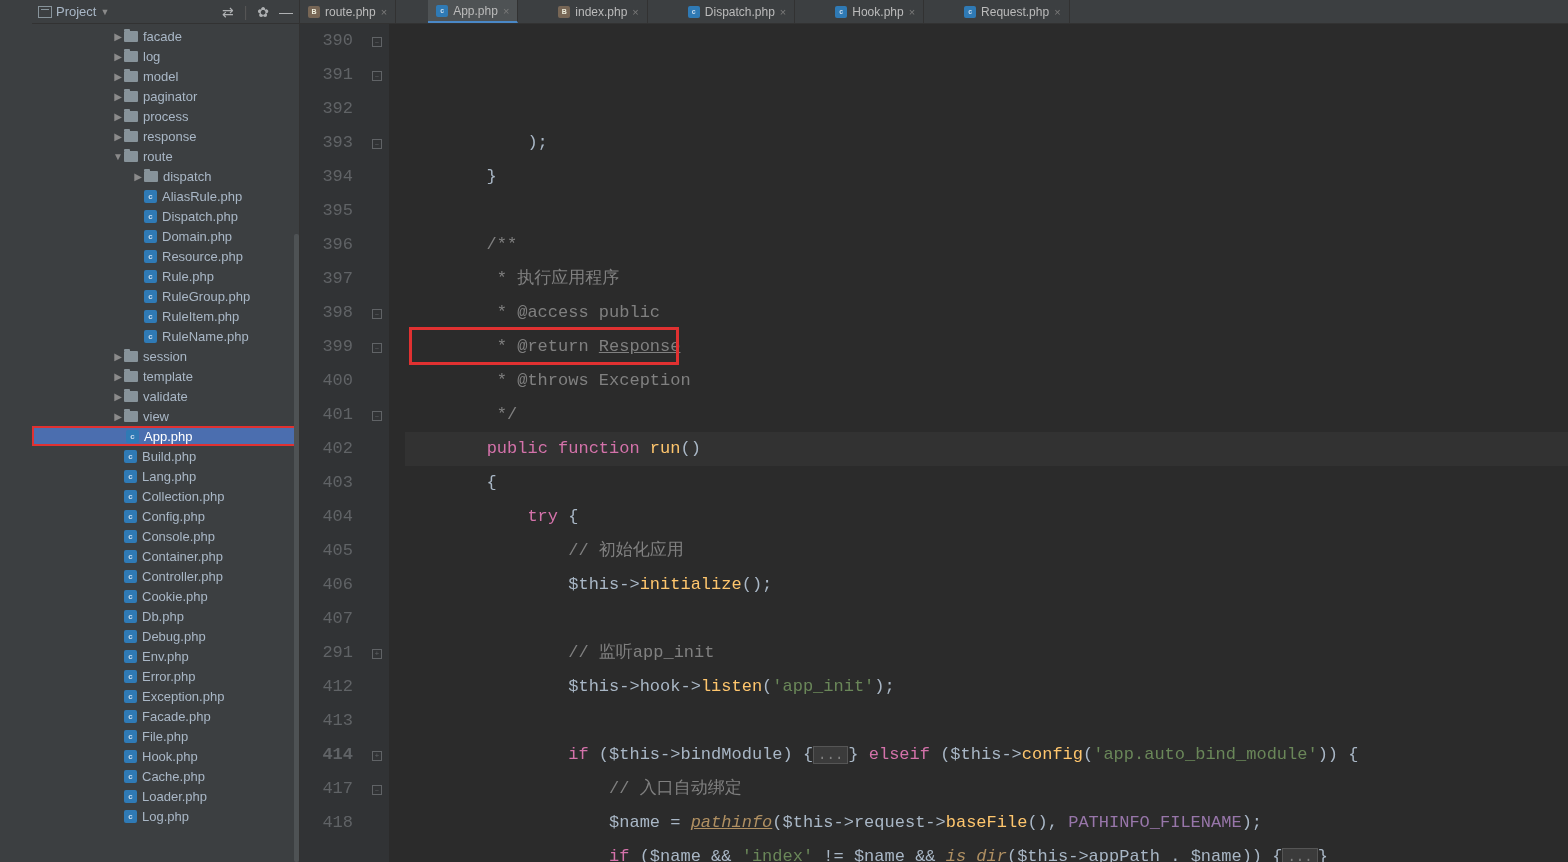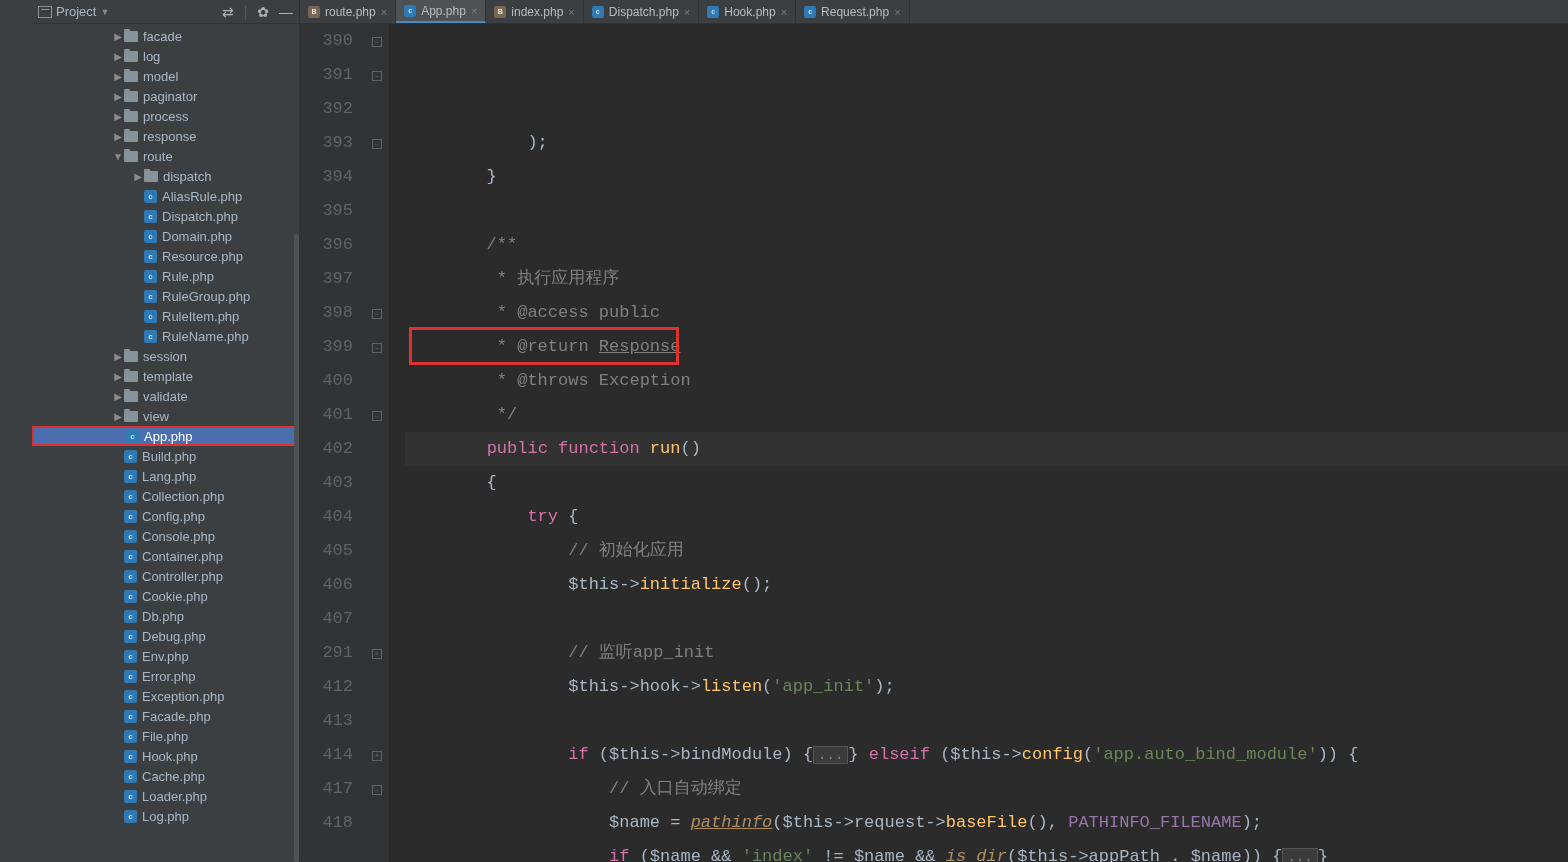--- a/index.html
+++ b/index.html
@@ -14,21 +14,21 @@
 .project-icon::before { content: ""; position: absolute; left: 2px; right: 2px; top: 2px; height: 1px; background: #87939a; }
 .tree { flex: 1; overflow-y: auto; padding-top: 2px; position: relative; }
 .tree-item { display: flex; align-items: center; height: 20px; padding-left: 0; cursor: pointer; white-space: nowrap; }
 .tree-item.selected { background: #4b6eaf; color: #fff; }
 .tree-item.highlighted { border: 2px solid #e03131; }
 .chev { width: 12px; text-align: center; color: #8a8a8a; font-size: 10px; }
 .folder-icon { width: 14px; height: 11px; background: #87939a; display: inline-block; margin-right: 5px; border-radius: 1px; position: relative; }
 .folder-icon::before { content: ""; position: absolute; top: -2px; left: 0; width: 6px; height: 2px; background: #87939a; border-radius: 1px 1px 0 0; }
 .php-icon { width: 13px; height: 13px; background: #2f7ab5; display: inline-flex; align-items: center; justify-content: center; margin-right: 5px; border-radius: 2px; font-size: 8px; color: #cde; font-weight: bold; }
 .editor-area { flex: 1; display: flex; flex-direction: column; background: #2b2b2b; }
-.tabs { display: flex; height: 24px; background: #3c3f41; border-bottom: 1px solid #323232; }
+.tabs { display: flex; height: 24px; background: #3c3f41; border-bottom: 1px solid #323232; gap: 32px; }
 .tab { display: flex; align-items: center; padding: 0 8px; gap: 5px; border-right: 1px solid #323232; cursor: pointer; color: #bbb; font-size: 12px; }
 .tab.active { background: #4e5254; border-bottom: 2px solid #4a88c7; }
 .tab-close { color: #7a7a7a; font-size: 11px; cursor: pointer; }
 .tab-icon { width: 12px; height: 12px; display: inline-flex; align-items: center; justify-content: center; border-radius: 2px; font-size: 7px; font-weight: bold; }
 .tab-icon.php { background: #2f7ab5; color: #cde; }
 .tab-icon.blade { background: #765; color: #eed; }
 .editor-body { flex: 1; display: flex; overflow: hidden; font-family: "Consolas", "Courier New", monospace; font-size: 17px; line-height: 34px; }
 .gutter { width: 65px; text-align: right; padding-right: 12px; color: #606366; background: #313335; user-select: none; }
 .fold-gutter { width: 24px; background: #313335; text-align: center; color: #606366; font-size: 11px; }
 .fold-mark { border: 1px solid #606366; width: 10px; height: 10px; display: inline-flex; align-items: center; justify-content: center; font-size: 8px; line-height: 1; margin-top: 12px; }
@@ -293,21 +293,21 @@
           <div style="height: 34px;">401</div>
           <div style="height: 34px;">402</div>
           <div style="height: 34px;">403</div>
           <div style="height: 34px;">404</div>
           <div style="height: 34px;">405</div>
           <div style="height: 34px;">406</div>
           <div style="height: 34px;">407</div>
           <div style="height: 34px;">291</div>
           <div style="height: 34px;">412</div>
           <div style="height: 34px;">413</div>
-          <div style="height: 34px;">414</div>
+          <div style="height: 34px; font-weight: bold;">414</div>
           <div style="height: 34px;">417</div>
           <div style="height: 34px;">418</div>
         </div>
       <div class="fold-gutter" id="foldg">
           <div style="height: 34px;"><div class="fold-mark">–</div></div>
           <div style="height: 34px;"><div class="fold-mark">–</div></div>
           <div style="height: 34px;"></div>
           <div style="height: 34px;"><div class="fold-mark">–</div></div>
           <div style="height: 34px;"></div>
           <div style="height: 34px;"></div>

